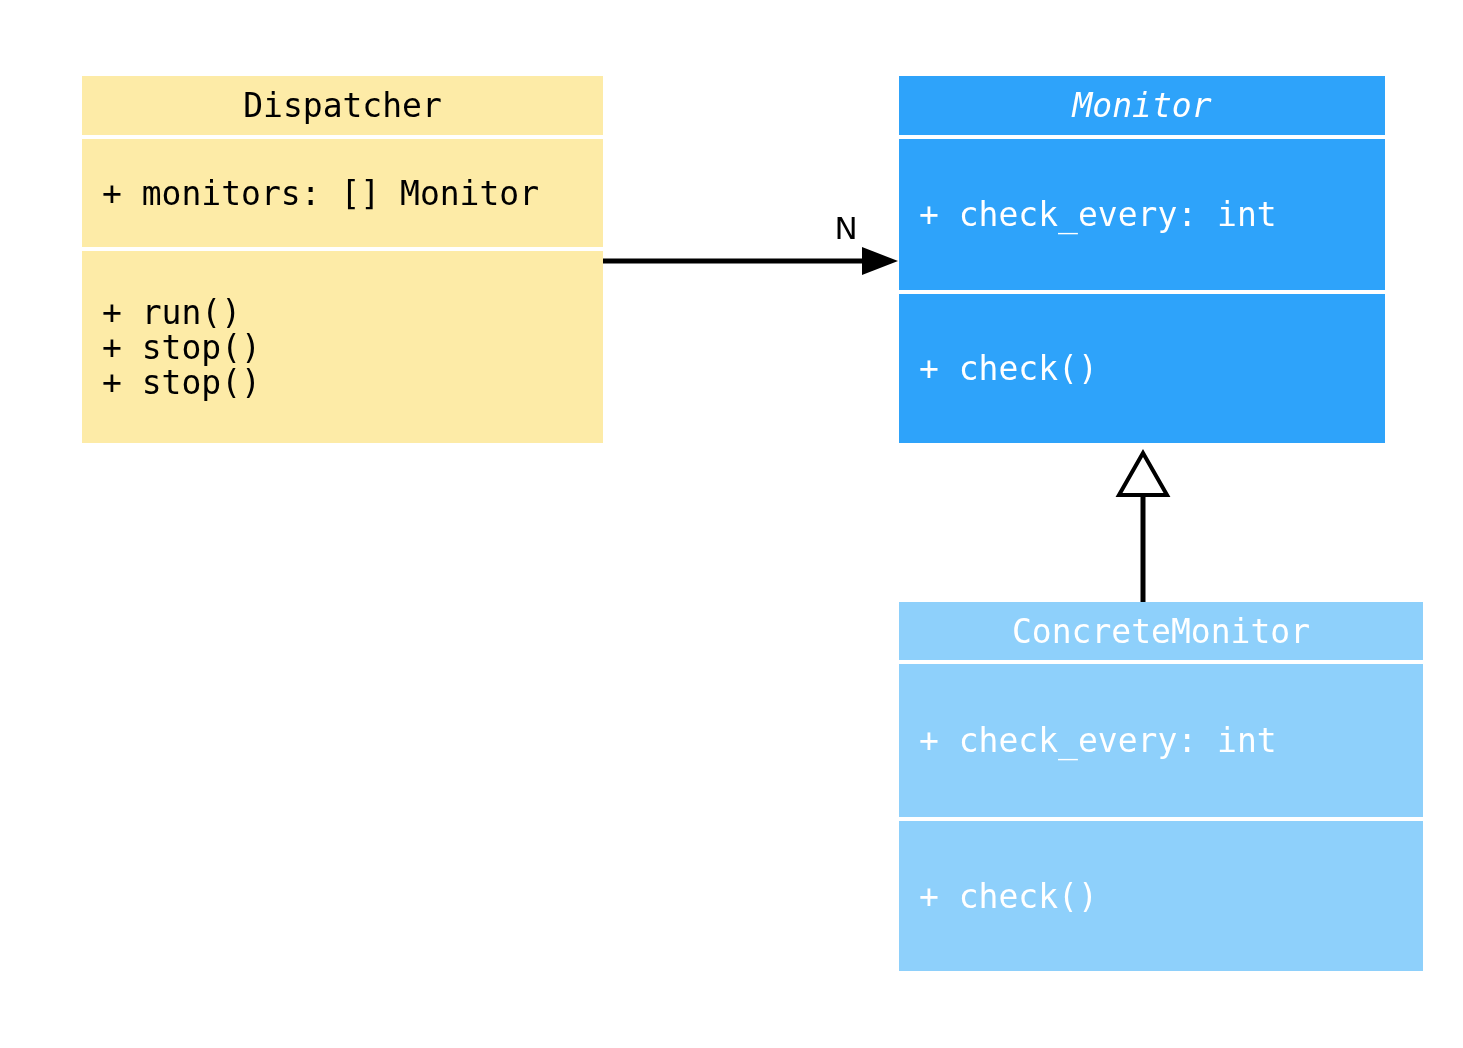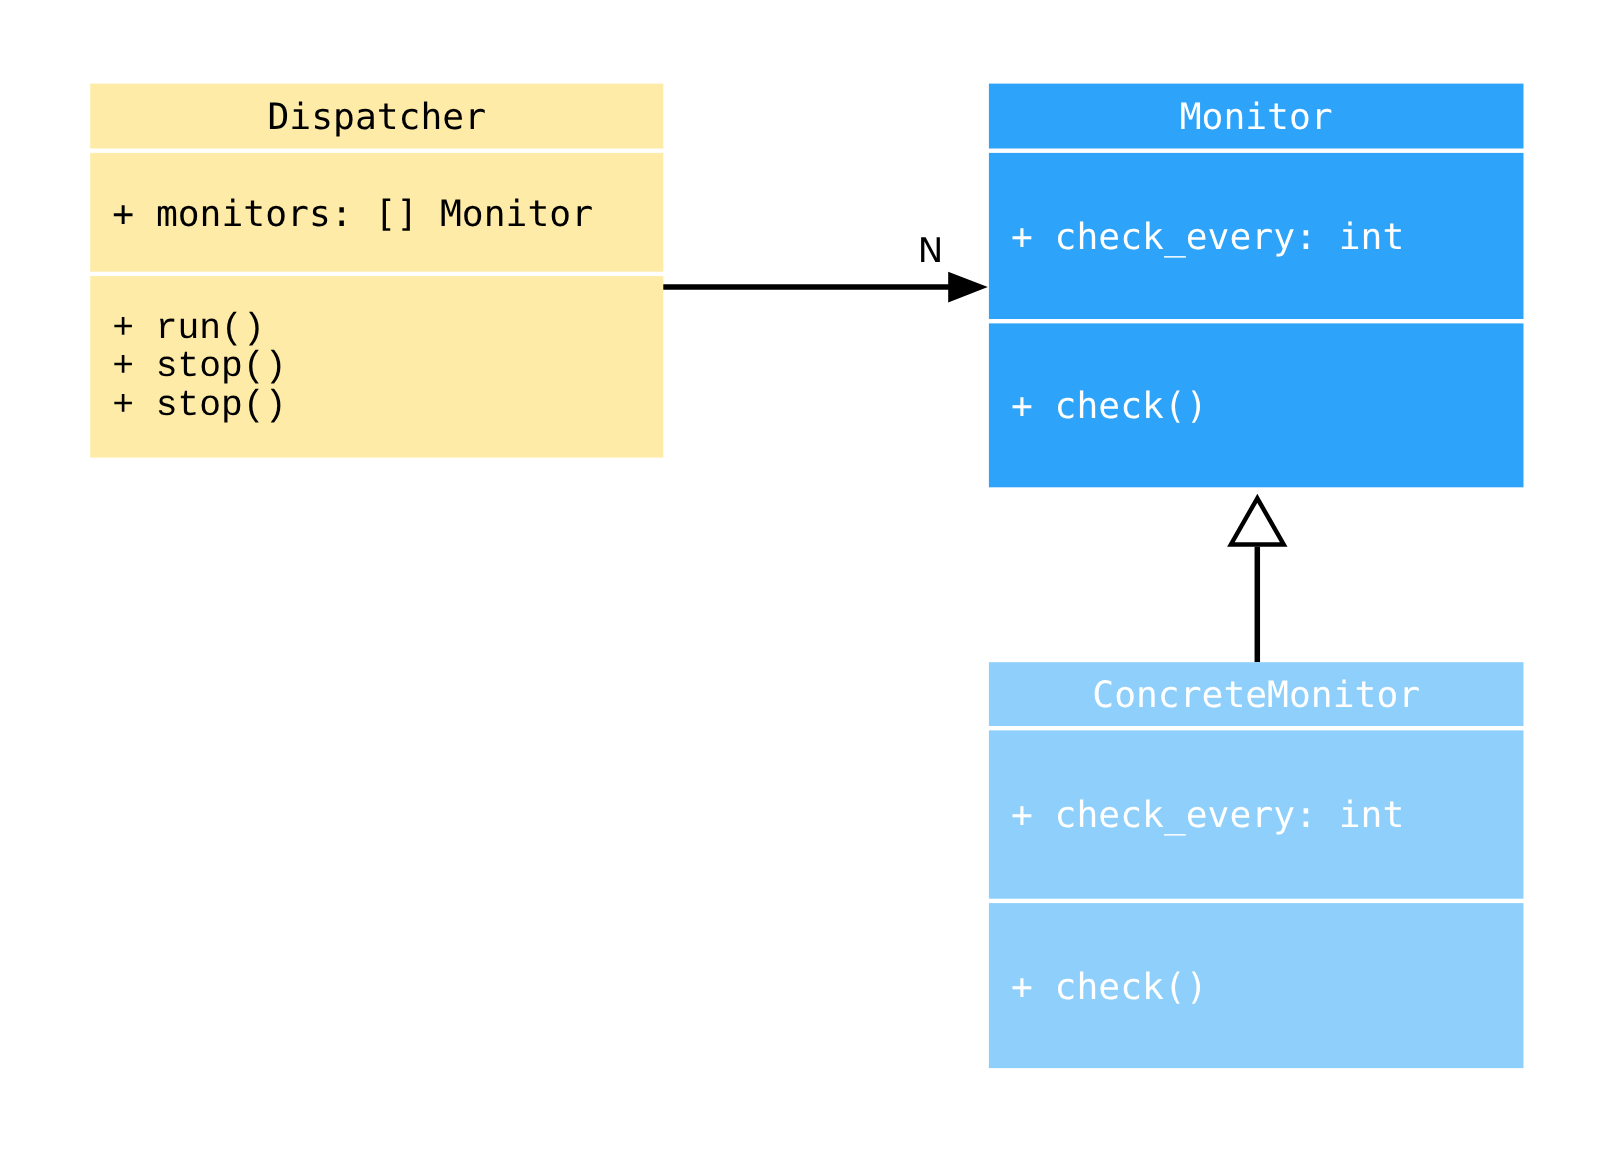--- a/index.html
+++ b/index.html
@@ -44,33 +44,33 @@
     box-sizing: border-box;
   }
   .sec.title {
     align-items: center;
   }
   .sec.attrs, .sec.methods {
     align-items: flex-start;
     padding-left: 20px;
   }
   .line { line-height: 35px; white-space: pre; }
-  .italic-title { }
+  .italic-title { font-style: italic; }
 
   #box-dispatcher { left: 82px; top: 76px; width: 521px; }
   #box-dispatcher .title   { height: 59px; }
   #box-dispatcher .attrs   { height: 108px; }
-  #box-dispatcher .methods { height: 165px; font-family: Liberation Mono, monospace; }
+  #box-dispatcher .methods { height: 192px; }
 
   #box-monitor { left: 899px; top: 76px; width: 486px; }
   #box-monitor .title   { height: 59px; }
   #box-monitor .attrs   { height: 151px; }
   #box-monitor .methods { height: 149px; }
 
-  #box-concrete-monitor { left: 899px; top: 602px; width: 486px; }
+  #box-concrete-monitor { left: 899px; top: 602px; width: 524px; }
   #box-concrete-monitor .title   { height: 58px; }
   #box-concrete-monitor .attrs   { height: 153px; }
   #box-concrete-monitor .methods { height: 150px; }
 </style>
 </head>
 <body>
 
 <div class="canvas">
 
   <svg class="edges" viewBox="0 0 1463 1048" xmlns="http://www.w3.org/2000/svg">

